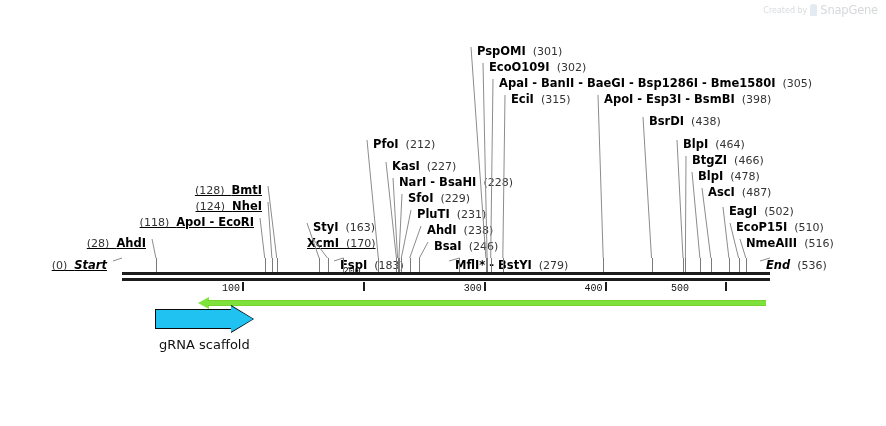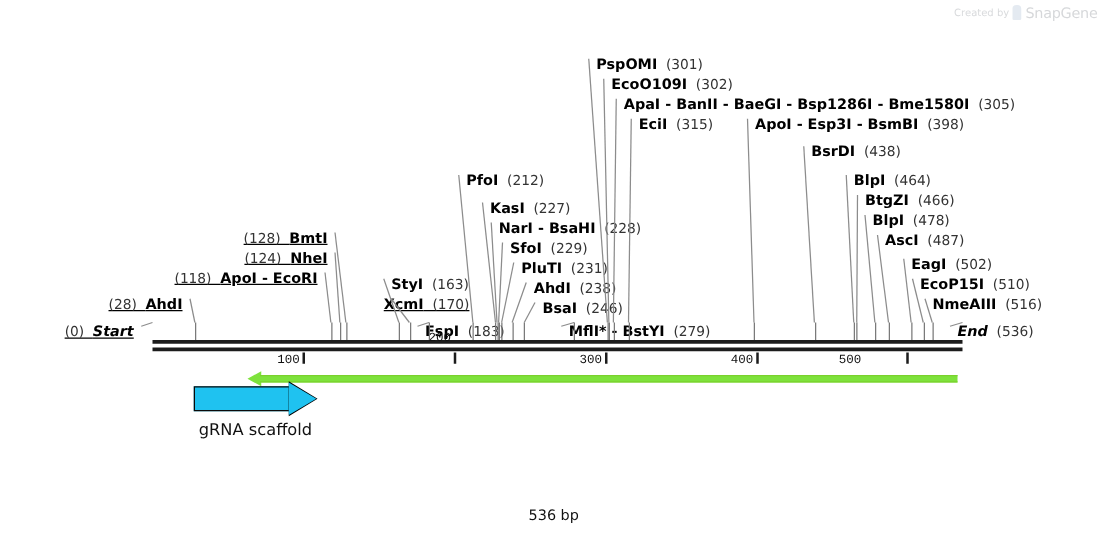--- a/index.html
+++ b/index.html
@@ -255,21 +255,20 @@
   <div class="green-head" style="left:198px; top:297px;"></div>
   <div class="green-bar" style="left:208px; top:300px; width:558px; height:4px;"></div>
 
   <div class="cyan-arrow">
     <div class="cyan-body" style="left:155px; top:309px; width:77px; height:20px;"></div>
     <div class="cyan-head-outline" style="left:231px; top:305px;"></div>
     <div class="cyan-head" style="left:231px; top:306px;"></div>
   </div>
   <div class="feature-label" style="left:159px; top:337px;">gRNA scaffold</div>
 
-  <div class="subtitle" style="top:405px;">536 bp</div>
 
 <div class="tick" style="left: 155.9px; top: 258px; height: 14px;"></div>
     <div class="tick" style="left: 264.7px; top: 258px; height: 14px;"></div>
     <div class="tick" style="left: 271.9px; top: 258px; height: 14px;"></div>
     <div class="tick" style="left: 276.7px; top: 258px; height: 14px;"></div>
     <div class="tick" style="left: 319.1px; top: 258px; height: 14px;"></div>
     <div class="tick" style="left: 327.5px; top: 258px; height: 14px;"></div>
     <div class="tick" style="left: 343.2px; top: 258px; height: 14px;"></div>
     <div class="tick" style="left: 378.3px; top: 258px; height: 14px;"></div>
     <div class="tick" style="left: 396.4px; top: 258px; height: 14px;"></div>

